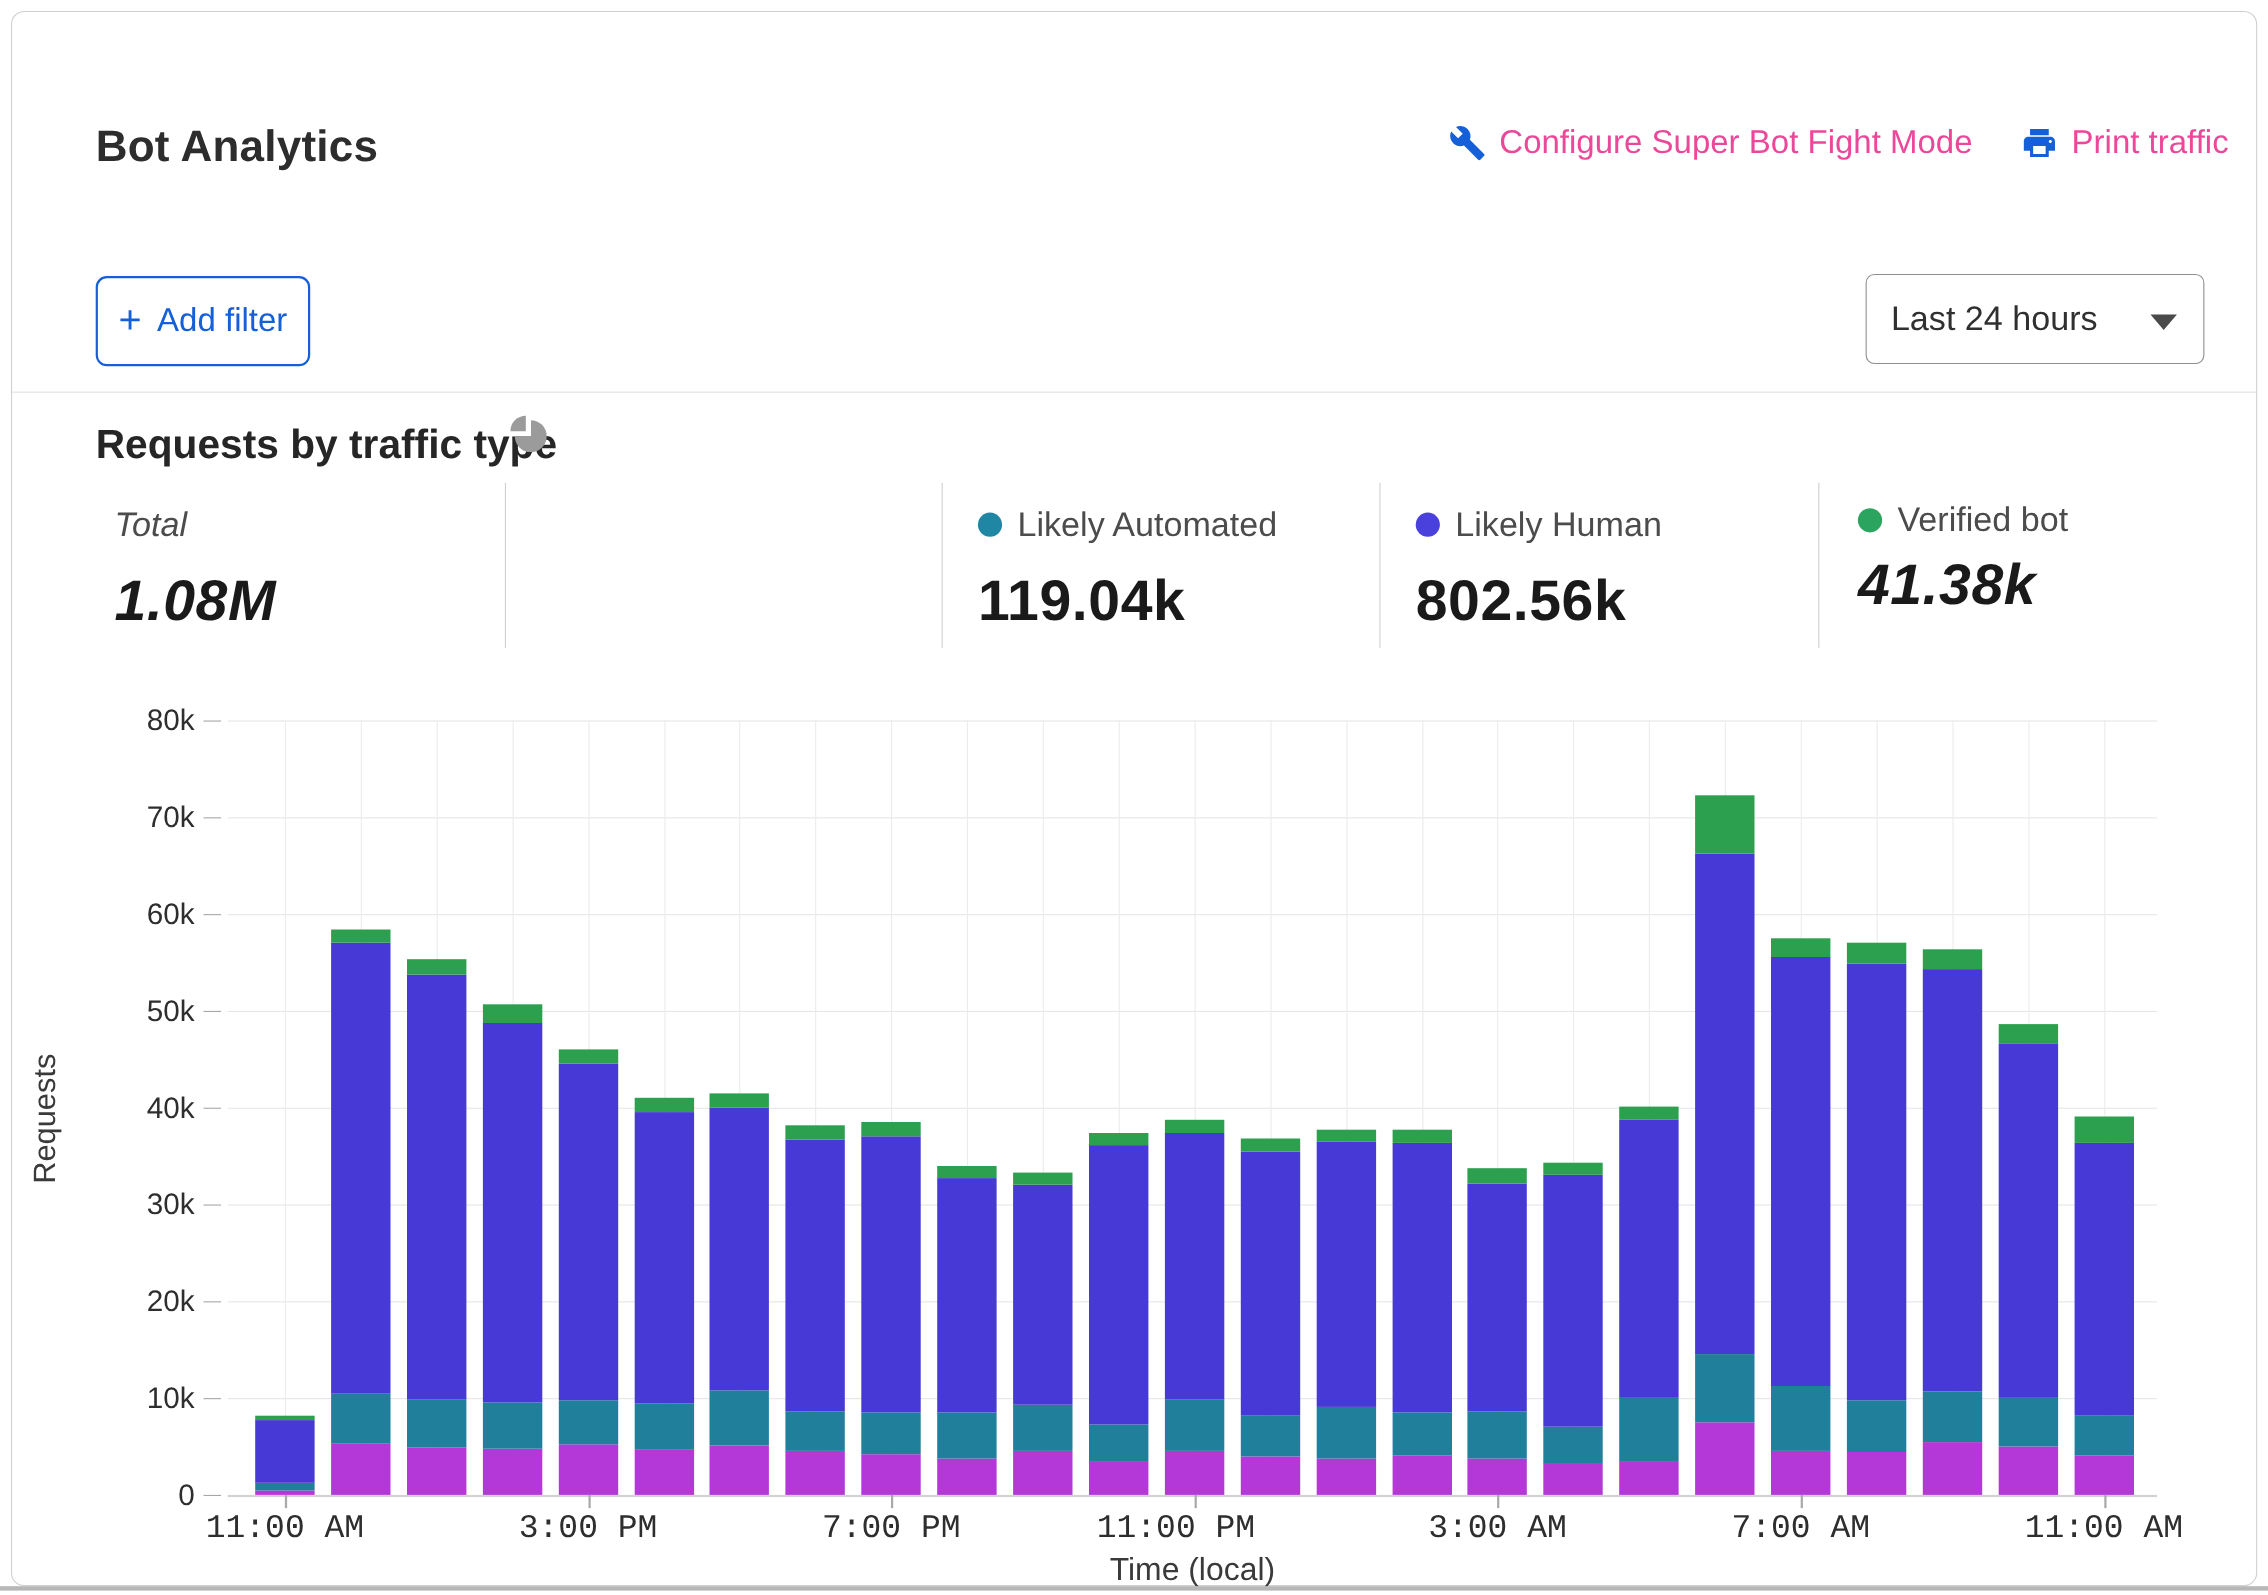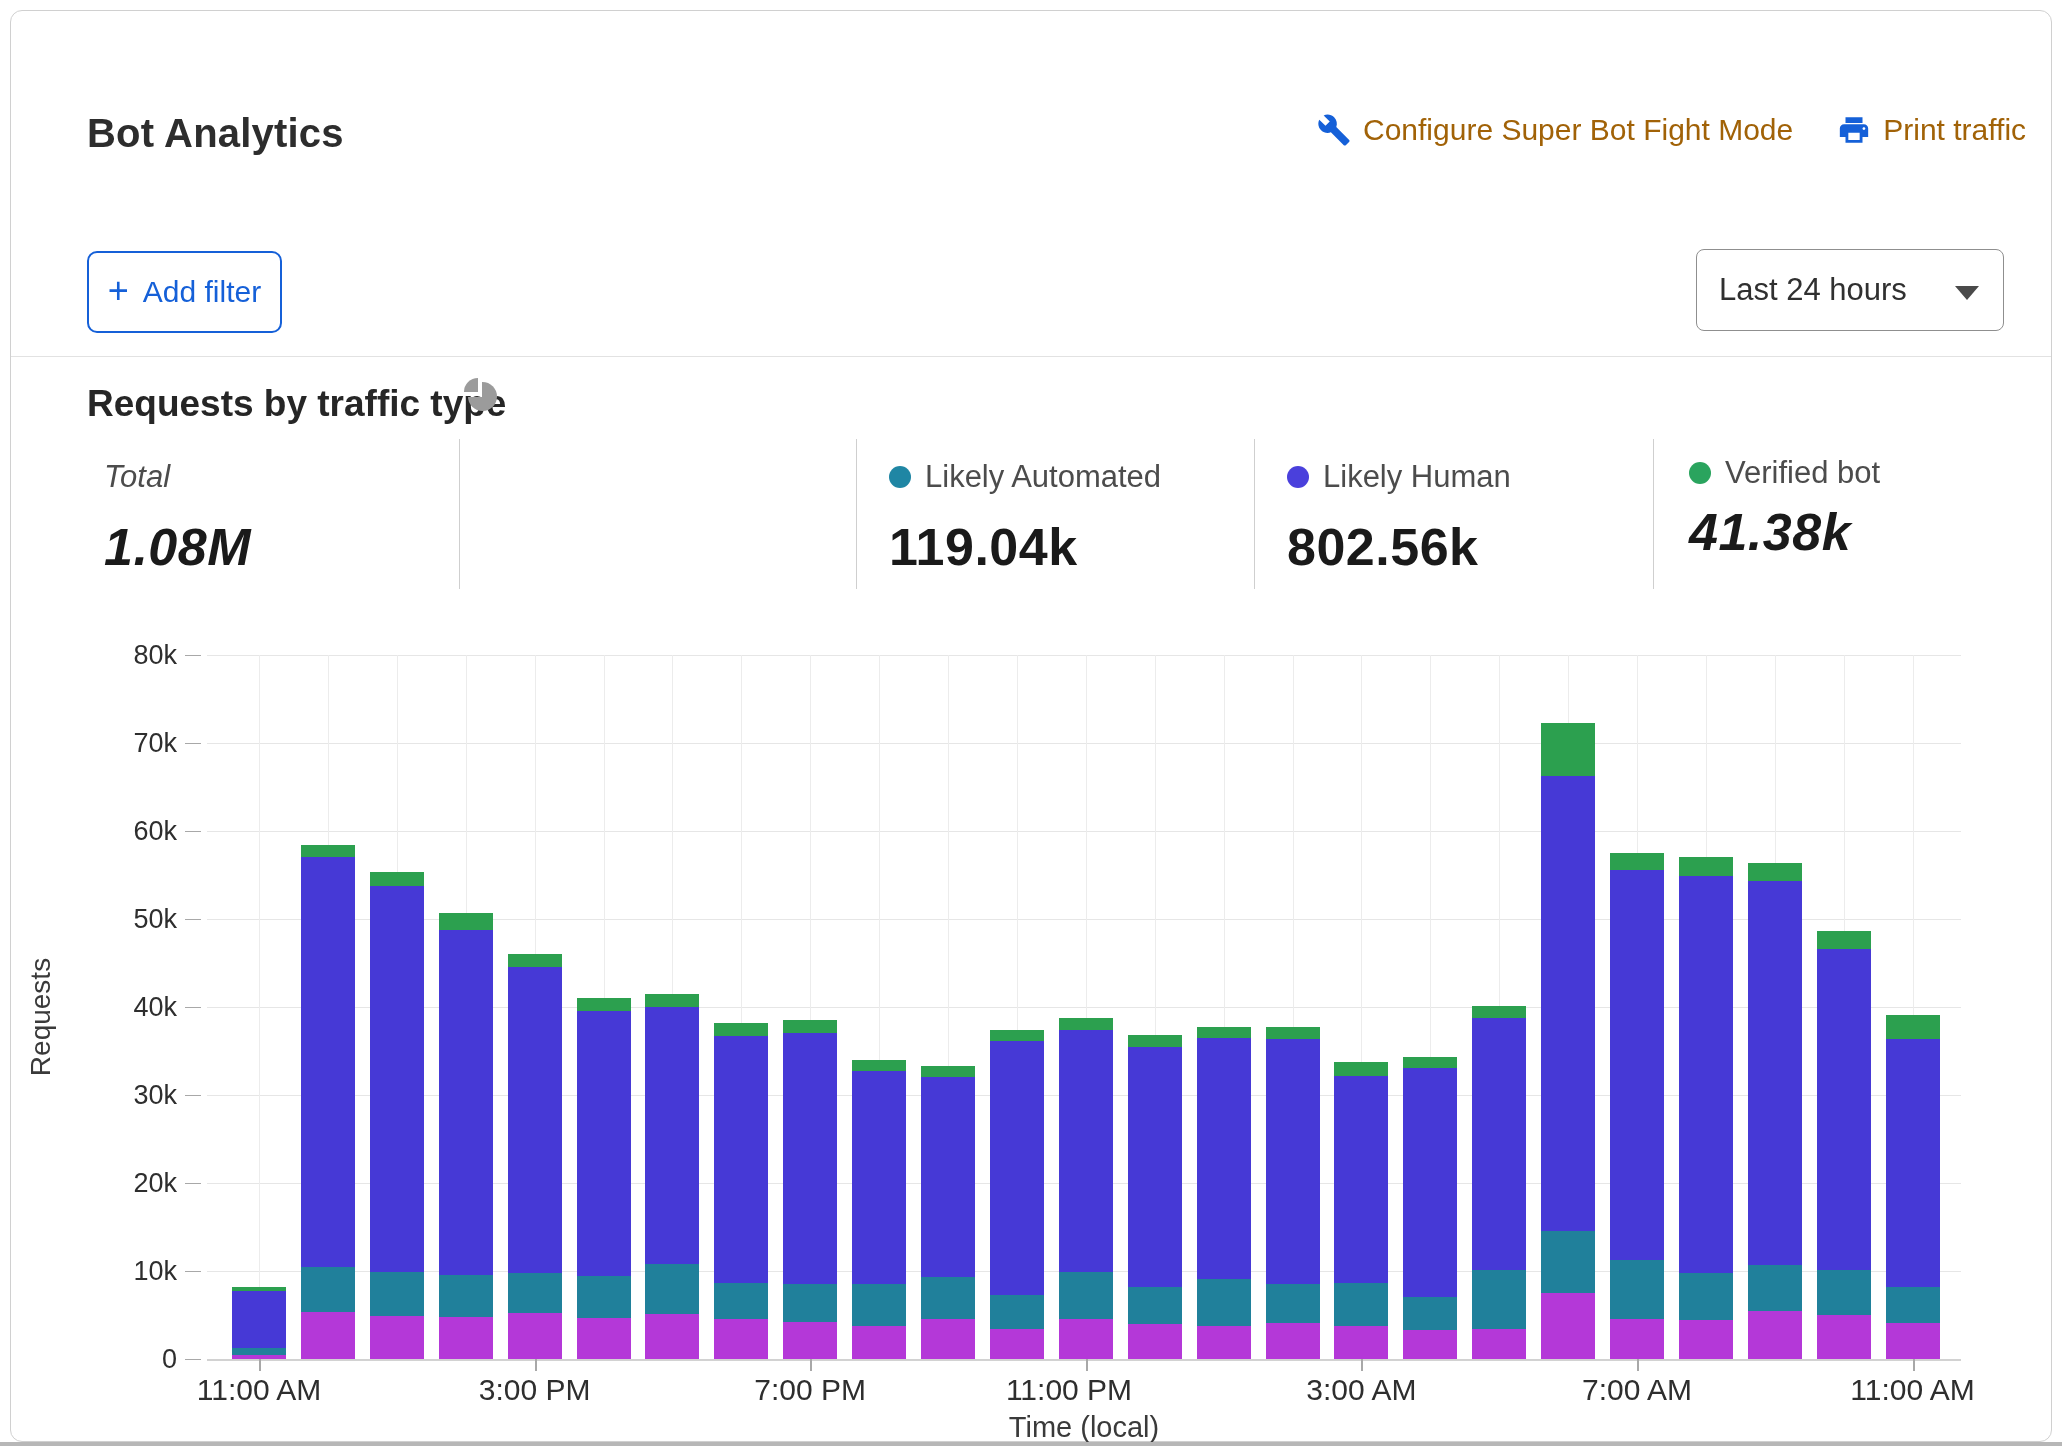--- a/index.html
+++ b/index.html
@@ -3,21 +3,21 @@
 <meta charset="utf-8">
 <style>
   html,body{margin:0;padding:0;background:#fff;}
   body{width:2062px;height:1450px;position:relative;overflow:hidden;
        font-family:"Liberation Sans","DejaVu Sans",sans-serif;color:#2d2d2d;}
   .card{position:absolute;left:10px;top:10px;width:2040px;height:1430px;
         background:#fff;border:1px solid #d0d0d0;border-radius:12px;}
   .abs{position:absolute;}
   
   .page-title{left:76px;top:100px;font-size:40px;font-weight:700;color:#2d2d2d;letter-spacing:.2px;}
-  .hlink{display:flex;align-items:center;gap:12px;color:#a16207;font-size:30px;cursor:pointer;white-space:nowrap;}
+  .hlink{display:flex;align-items:center;gap:12px;color:#ec4899;font-size:30px;cursor:pointer;white-space:nowrap;}
   .links-row{left:1306px;top:102px;display:flex;gap:44px;align-items:center;}
   .btn-addfilter{left:76px;top:240px;width:191px;height:78px;border:2px solid #1560d8;border-radius:10px;
       background:#fff;color:#1560d8;font-size:30px;display:flex;align-items:center;justify-content:center;gap:14px;cursor:pointer;}
   .plus{font-size:36px;font-weight:400;line-height:1;margin-top:-3px;}
   .dropdown{left:1685px;top:238px;width:308px;height:82px;border:1px solid #8f8f8f;border-radius:8px;background:#fff;
       display:flex;align-items:center;font-size:31px;color:#303030;padding-left:22px;box-sizing:border-box;cursor:pointer;}
   .caret{position:absolute;right:24px;top:36px;width:0;height:0;border-left:12px solid transparent;
       border-right:12px solid transparent;border-top:14px solid #4a4a4a;}
   .header-divider{left:0;top:345px;width:2040px;height:1px;background:#e2e2e2;}
   
@@ -32,21 +32,21 @@
   .stat-value{font-size:52px;font-weight:700;color:#1a1a1a;letter-spacing:.5px;}
   .stat-divider{width:1px;height:150px;background:#cfcfcf;top:428px;}
   
   #chart div{position:absolute;}
   .hgrid{background:#e6e6e6;height:1px;}
   .vgrid{background:#ececec;width:1px;}
   .baseline{background:#d2d2d2;height:2px;}
   .ytick{background:#a8a8a8;height:1px;}
   .xtick{background:#a8a8a8;width:2px;}
   .ylabel{font-size:27px;color:#2e2e2e;text-align:right;line-height:32px;}
-  .xlabel{font-size:30px;color:#2e2e2e;text-align:center;white-space:nowrap;}
+  .xlabel{font-size:30px;color:#2e2e2e;text-align:center;white-space:nowrap;font-family:Liberation Mono, monospace;}
   .seg{box-sizing:border-box;}
   .axis-title{font-size:28px;color:#3a3a3a;text-align:center;}
   .bottom-strip{left:0;top:1442px;width:2062px;height:4px;background:#b7b7b7;}
   svg{display:block;}
 </style>
 </head>
 <body>
 
 <div class="card">
 

